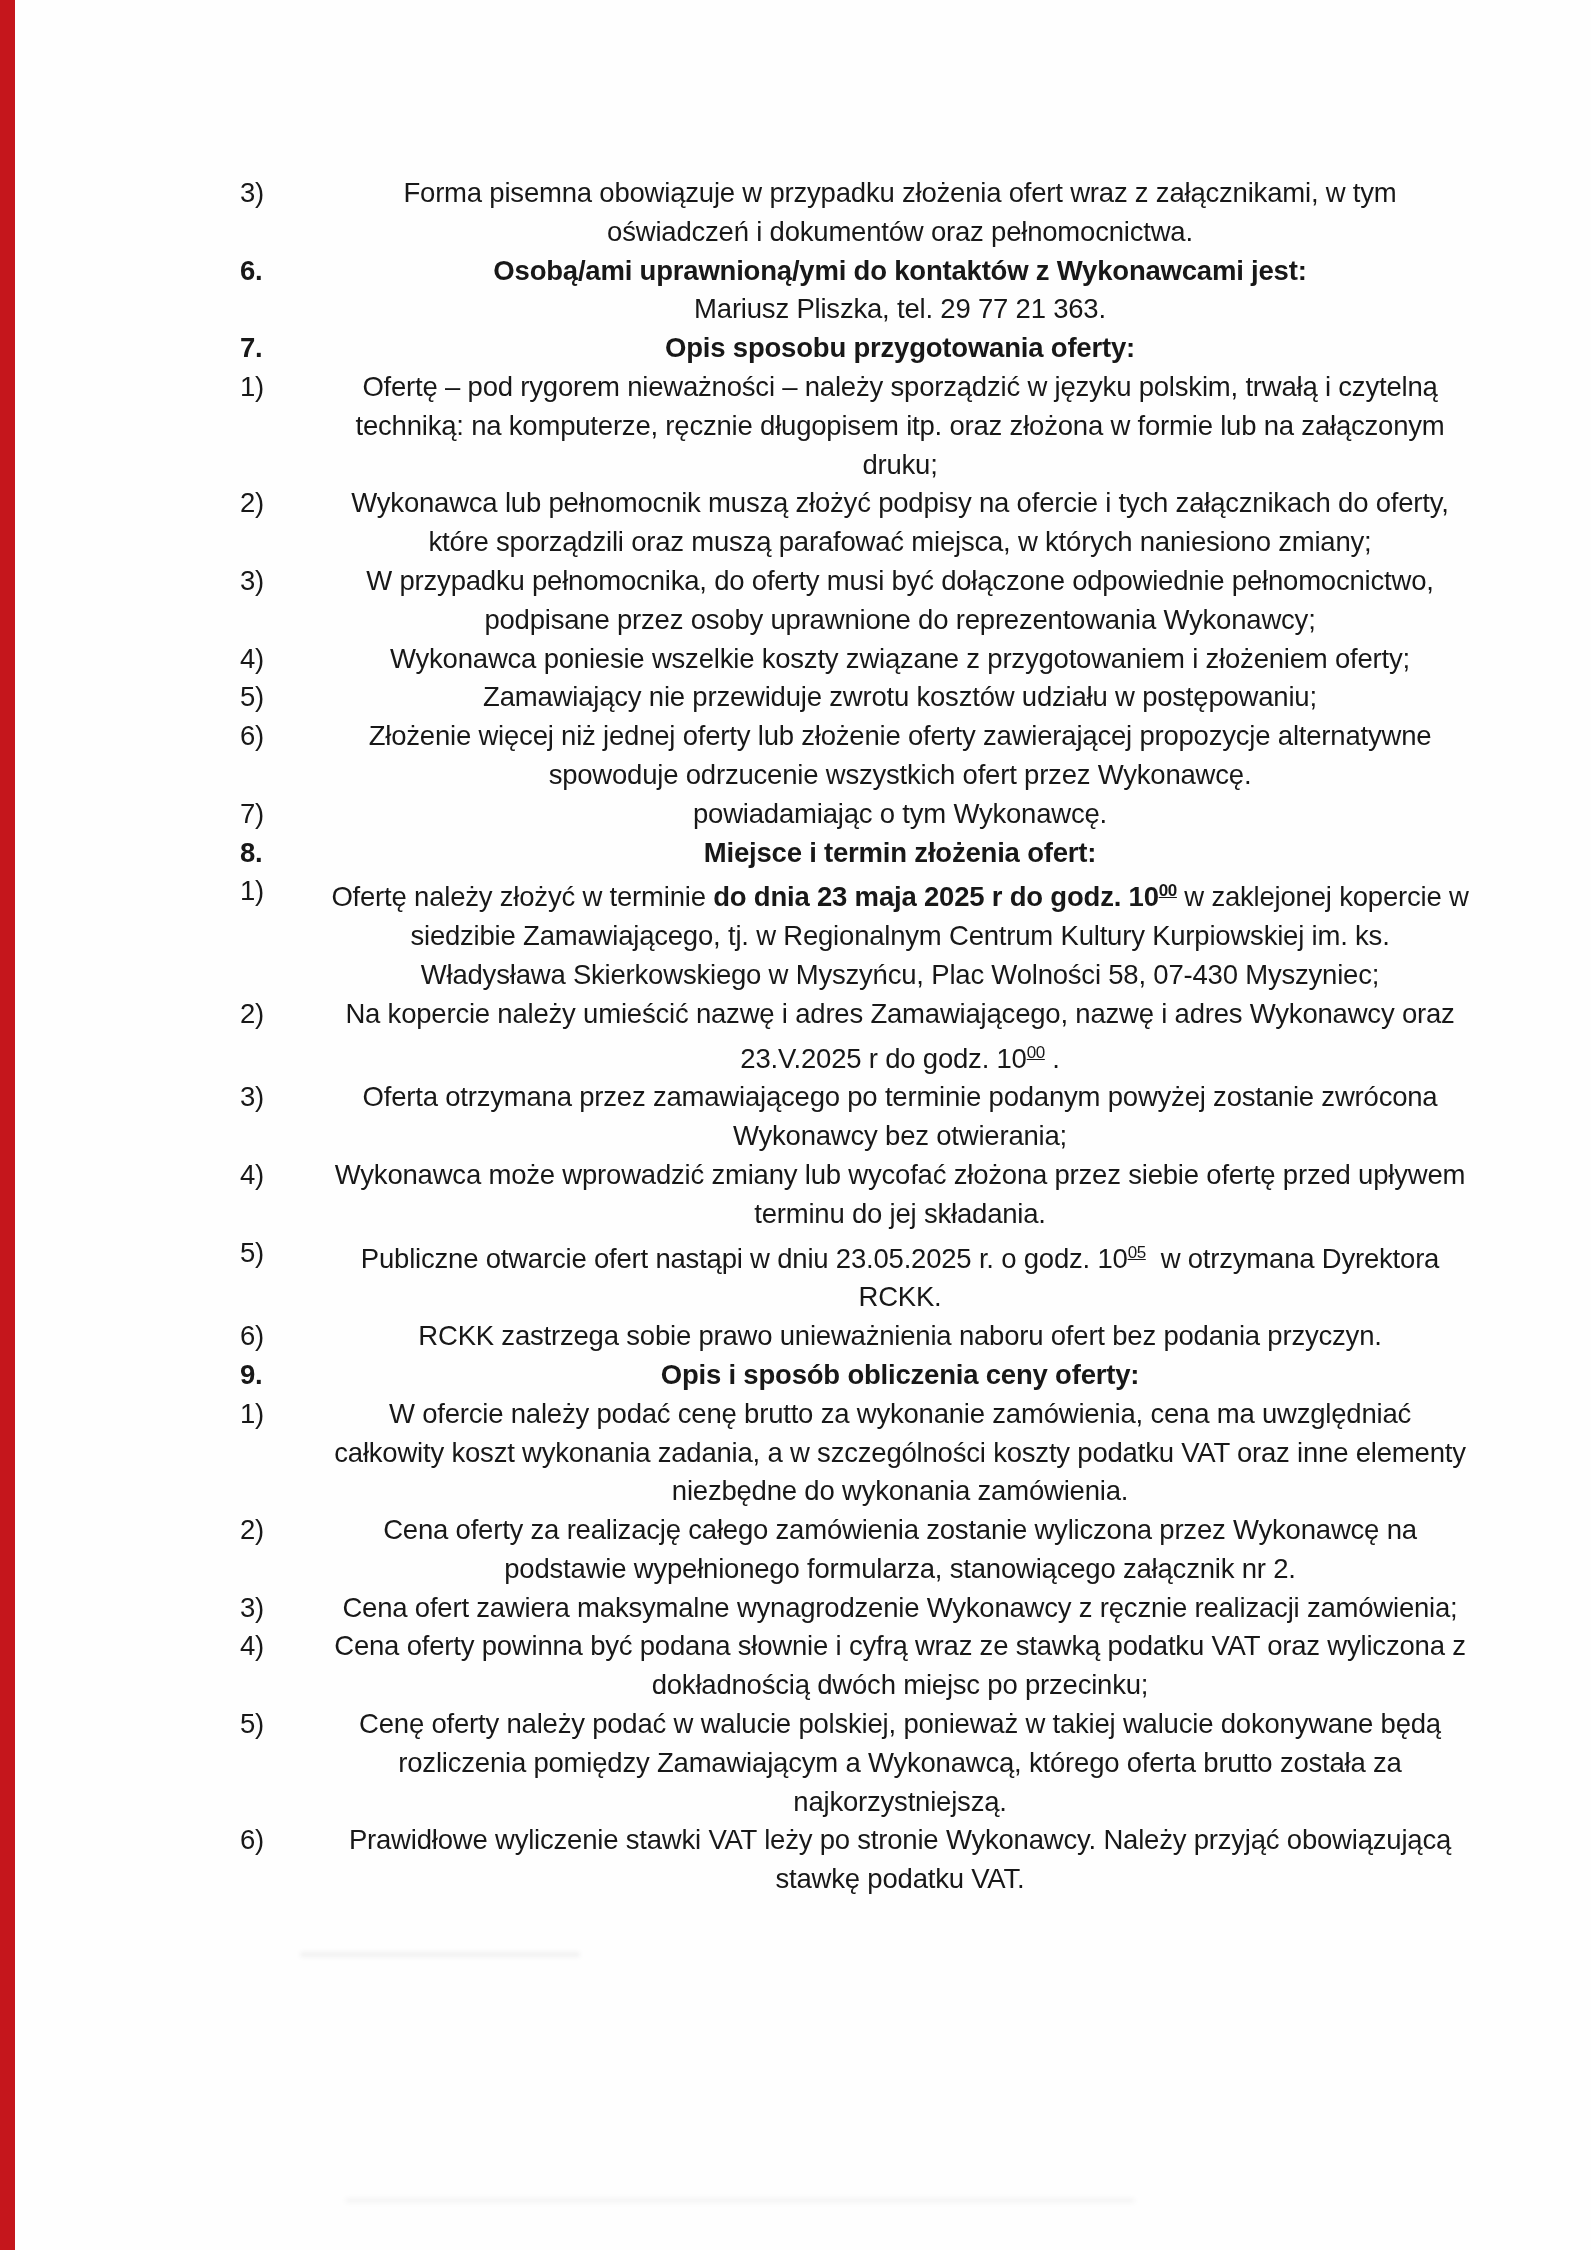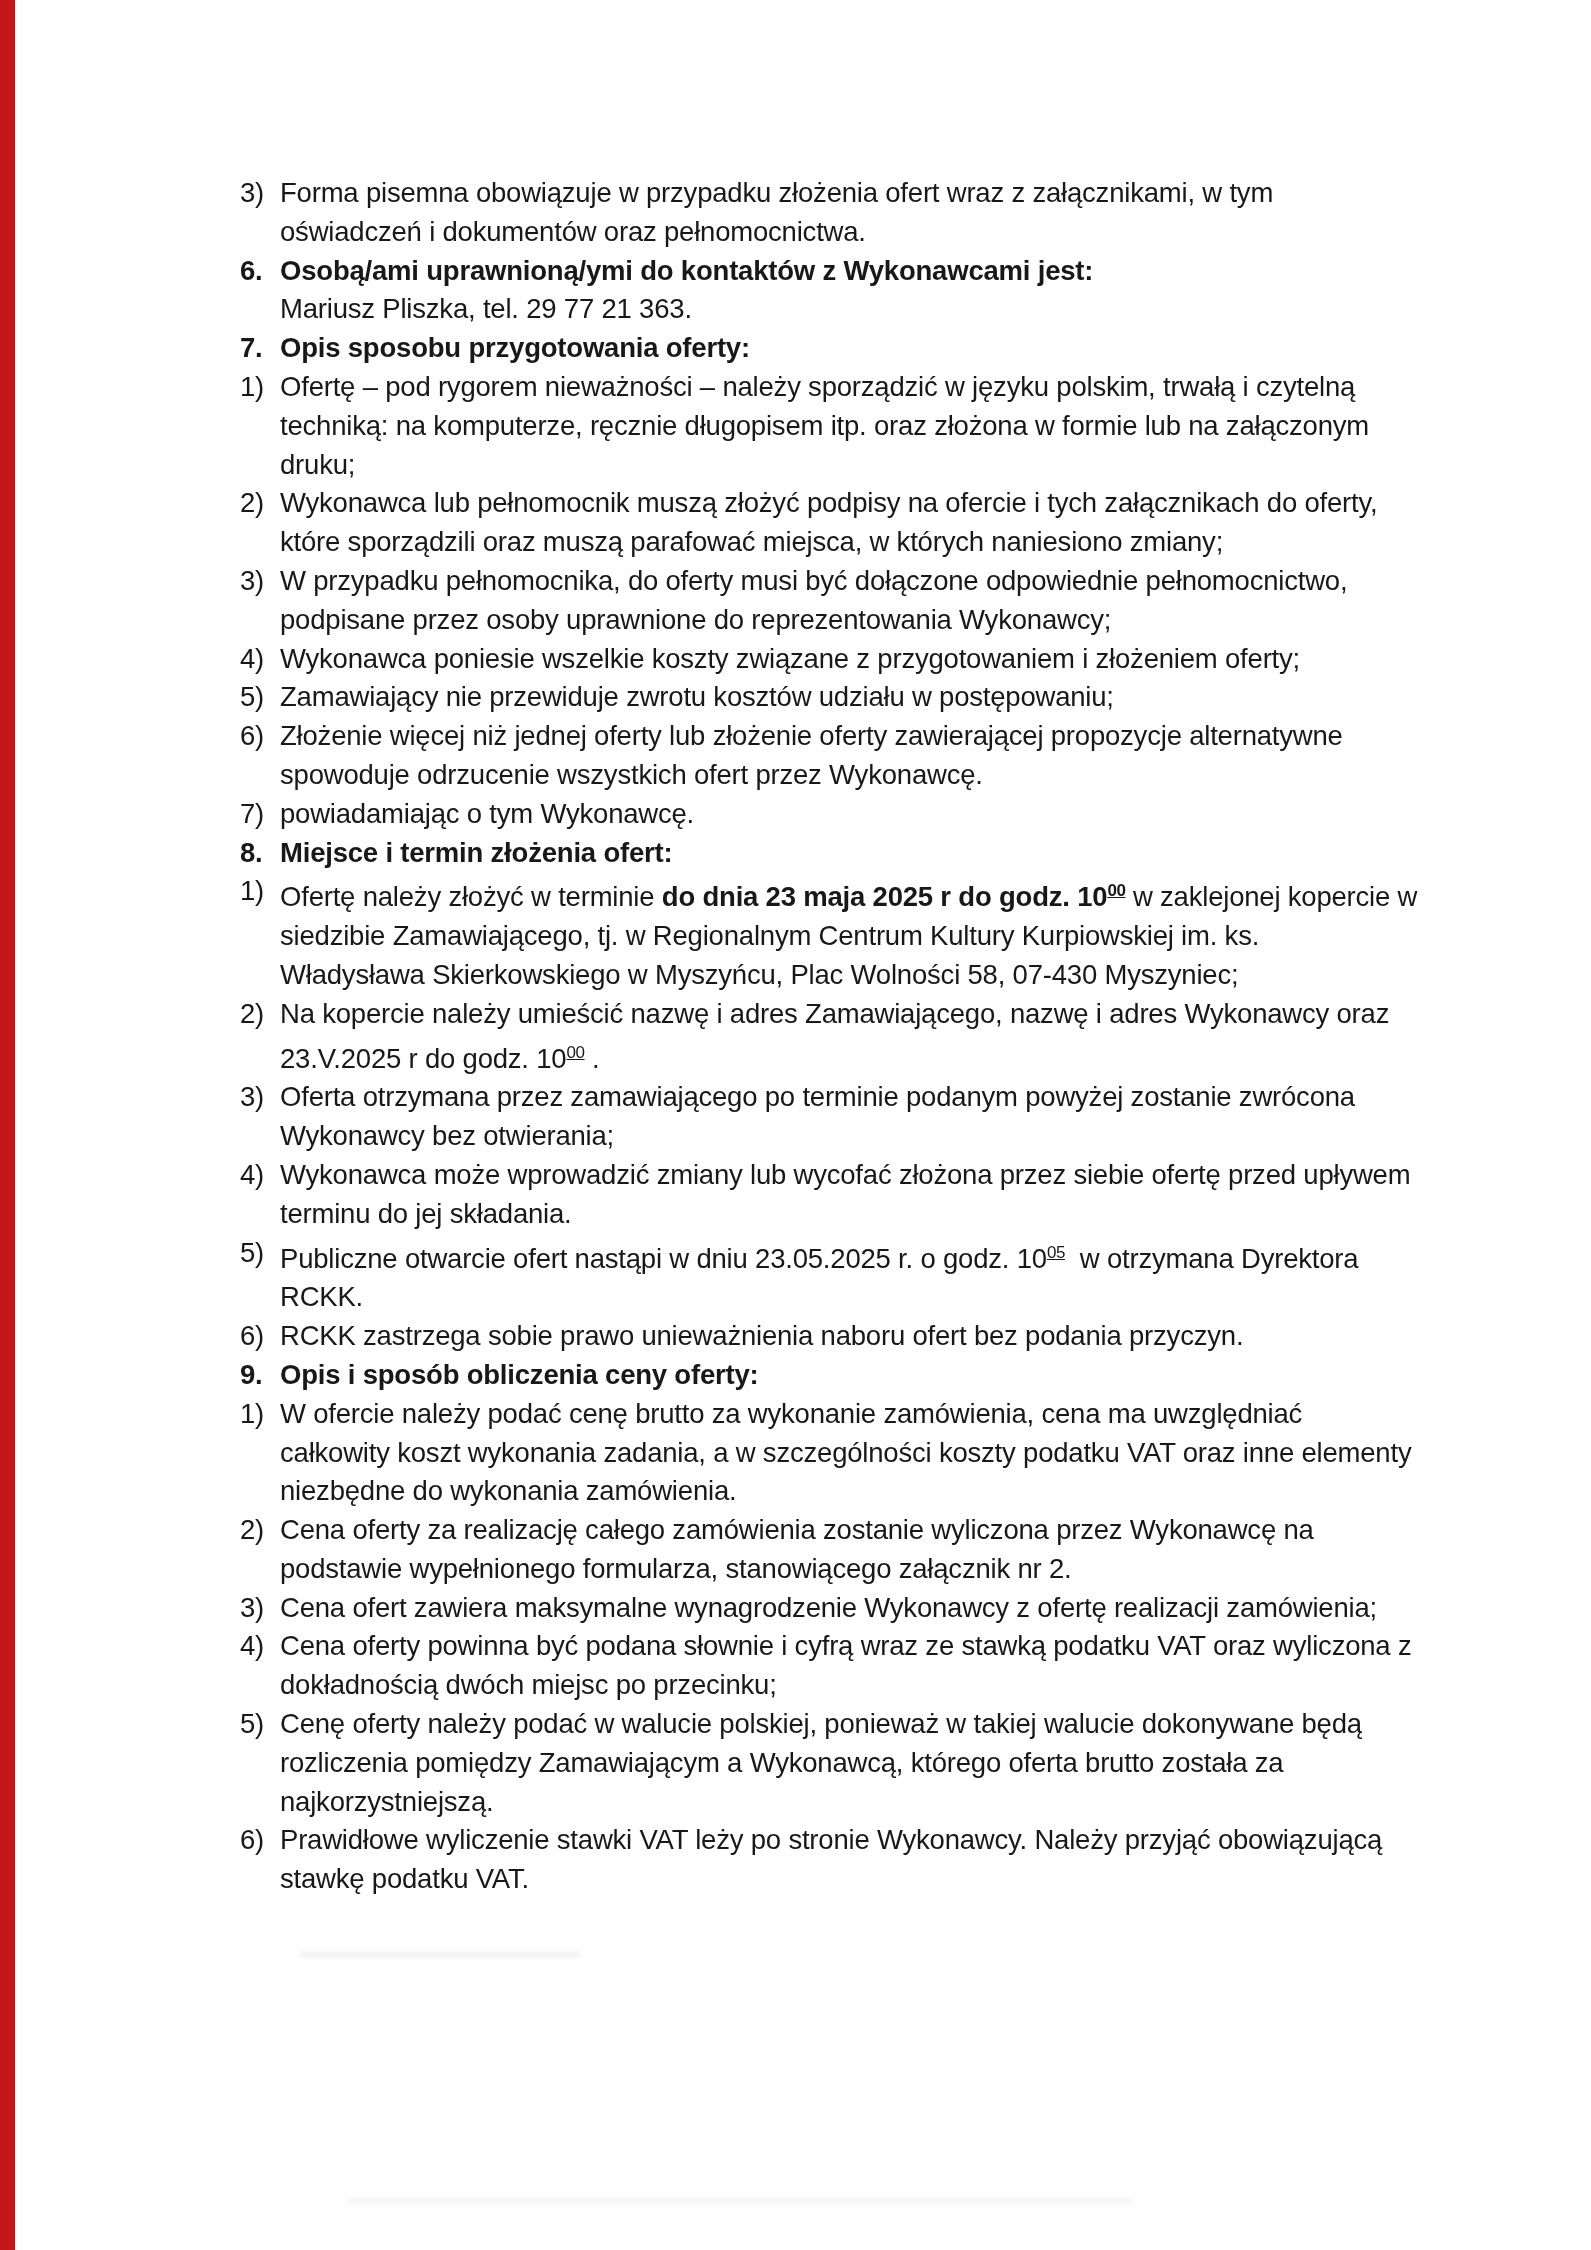--- a/index.html
+++ b/index.html
@@ -45,20 +45,21 @@
     top: 0;
     width: 40px;
     line-height: 38.8px;
     white-space: pre;
   }
   .line {
     line-height: 38.8px;
     white-space: pre;
     font-size: 27.5px;
     letter-spacing: -0.2px;
+    text-align: center;
   }
   .marker {
     font-size: 27.5px;
     letter-spacing: -0.2px;
   }
   .b { font-weight: 700; }
   .sup {
     font-size: 17px;
     vertical-align: 10px;
     letter-spacing: -0.4px;
@@ -171,21 +172,21 @@
         <div class="line"><span>całkowity koszt wykonania zadania, a w szczególności koszty podatku VAT oraz inne elementy</span></div>
         <div class="line"><span>niezbędne do wykonania zamówienia.</span></div>
       </div>
       <div class="item">
         <span class="marker">2)</span>
         <div class="line"><span>Cena oferty za realizację całego zamówienia zostanie wyliczona przez Wykonawcę na</span></div>
         <div class="line"><span>podstawie wypełnionego formularza, stanowiącego załącznik nr 2.</span></div>
       </div>
       <div class="item">
         <span class="marker">3)</span>
-        <div class="line"><span>Cena ofert zawiera maksymalne wynagrodzenie Wykonawcy z ofertę realizacji zamówienia;</span></div>
+        <div class="line"><span>Cena ofert zawiera maksymalne wynagrodzenie Wykonawcy z ręcznie realizacji zamówienia;</span></div>
       </div>
       <div class="item">
         <span class="marker">4)</span>
         <div class="line"><span>Cena oferty powinna być podana słownie i cyfrą wraz ze stawką podatku VAT oraz wyliczona z</span></div>
         <div class="line"><span>dokładnością dwóch miejsc po przecinku;</span></div>
       </div>
       <div class="item">
         <span class="marker">5)</span>
         <div class="line"><span>Cenę oferty należy podać w walucie polskiej, ponieważ w takiej walucie dokonywane będą</span></div>
         <div class="line"><span>rozliczenia pomiędzy Zamawiającym a Wykonawcą, którego oferta brutto została za</span></div>

